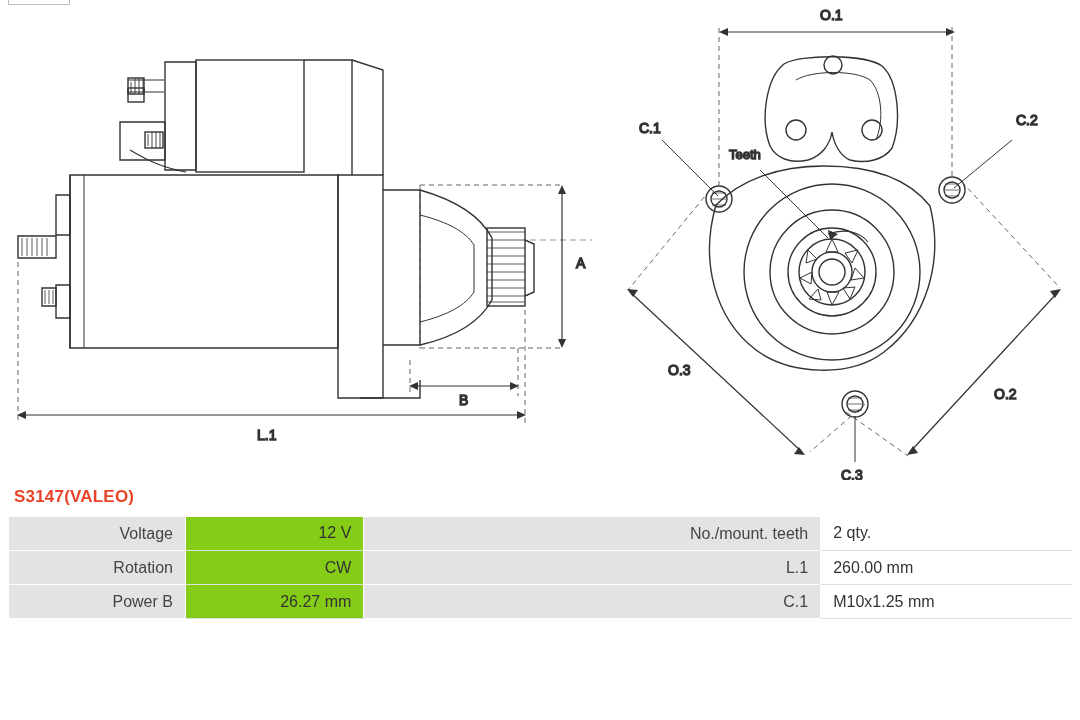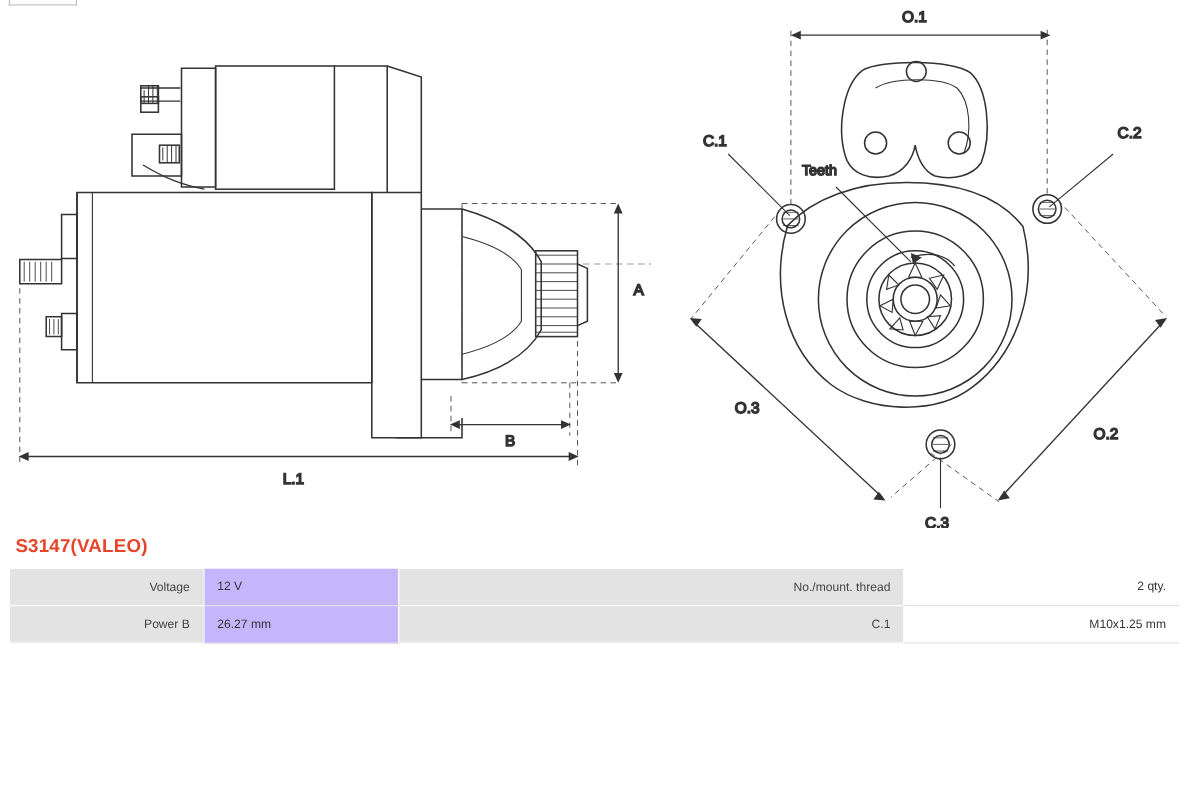--- a/index.html
+++ b/index.html
@@ -45,52 +45,52 @@
     color: #e8442a;
     font-weight: bold;
     letter-spacing: 0.2px;
   }
   .spec-table {
     position: absolute;
     left: 8px;
     top: 516px;
     width: 1064px;
     border-collapse: collapse;
-    font-size: 11px;
+    font-size: 16px;
   }
   .spec-table td {
     height: 33px;
     padding: 0 12px;
     border: 1px solid #ffffff;
     background: #e3e3e3;
     vertical-align: middle;
     white-space: nowrap;
   }
   .spec-table td.label {
     text-align: right;
     color: #444444;
     width: 166px;
   }
   .spec-table td.value {
-    text-align: left;
-    background: #c4b5fd;
+    text-align: right;
+    background: #84cc16;
     color: #333333;
     width: 166px;
     border-bottom: 1px solid #dcdcdc;
     border-left: none;
     border-right: none;
     border-top: none;
   }
   .spec-table td.label-wide {
     text-align: right;
     color: #444444;
     width: 480px;
   }
   .spec-table td.value-wide {
-    text-align: right;
+    text-align: left;
     background: #ffffff;
     color: #333333;
     width: 246px;
     border-bottom: 1px solid #dcdcdc;
     border-left: none;
     border-right: none;
     border-top: none;
   }
   .spec-table tr td.value, .spec-table tr td.value-wide {
     border-bottom: 1px solid #e0e0e0;
@@ -236,22 +236,28 @@
     </g>
   </svg>
 
   <div class="part-title">S3147(VALEO)</div>
 
   <table class="spec-table">
     <tbody>
       <tr>
         <td class="label">Voltage</td>
         <td class="value">12 V</td>
-        <td class="label-wide">No./mount. thread</td>
+        <td class="label-wide">No./mount. teeth</td>
         <td class="value-wide">2 qty.</td>
+      </tr>
+      <tr>
+        <td class="label">Rotation</td>
+        <td class="value">CW</td>
+        <td class="label-wide">L.1</td>
+        <td class="value-wide">260.00 mm</td>
       </tr>
       <tr>
         <td class="label">Power B</td>
         <td class="value">26.27 mm</td>
         <td class="label-wide">C.1</td>
         <td class="value-wide">M10x1.25 mm</td>
       </tr>
     </tbody>
   </table>
 

